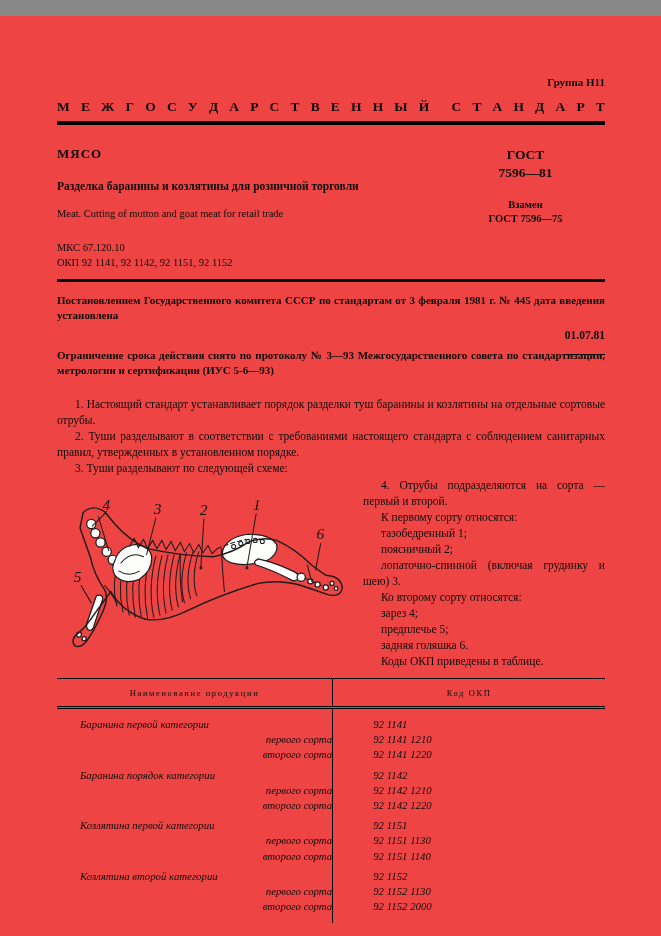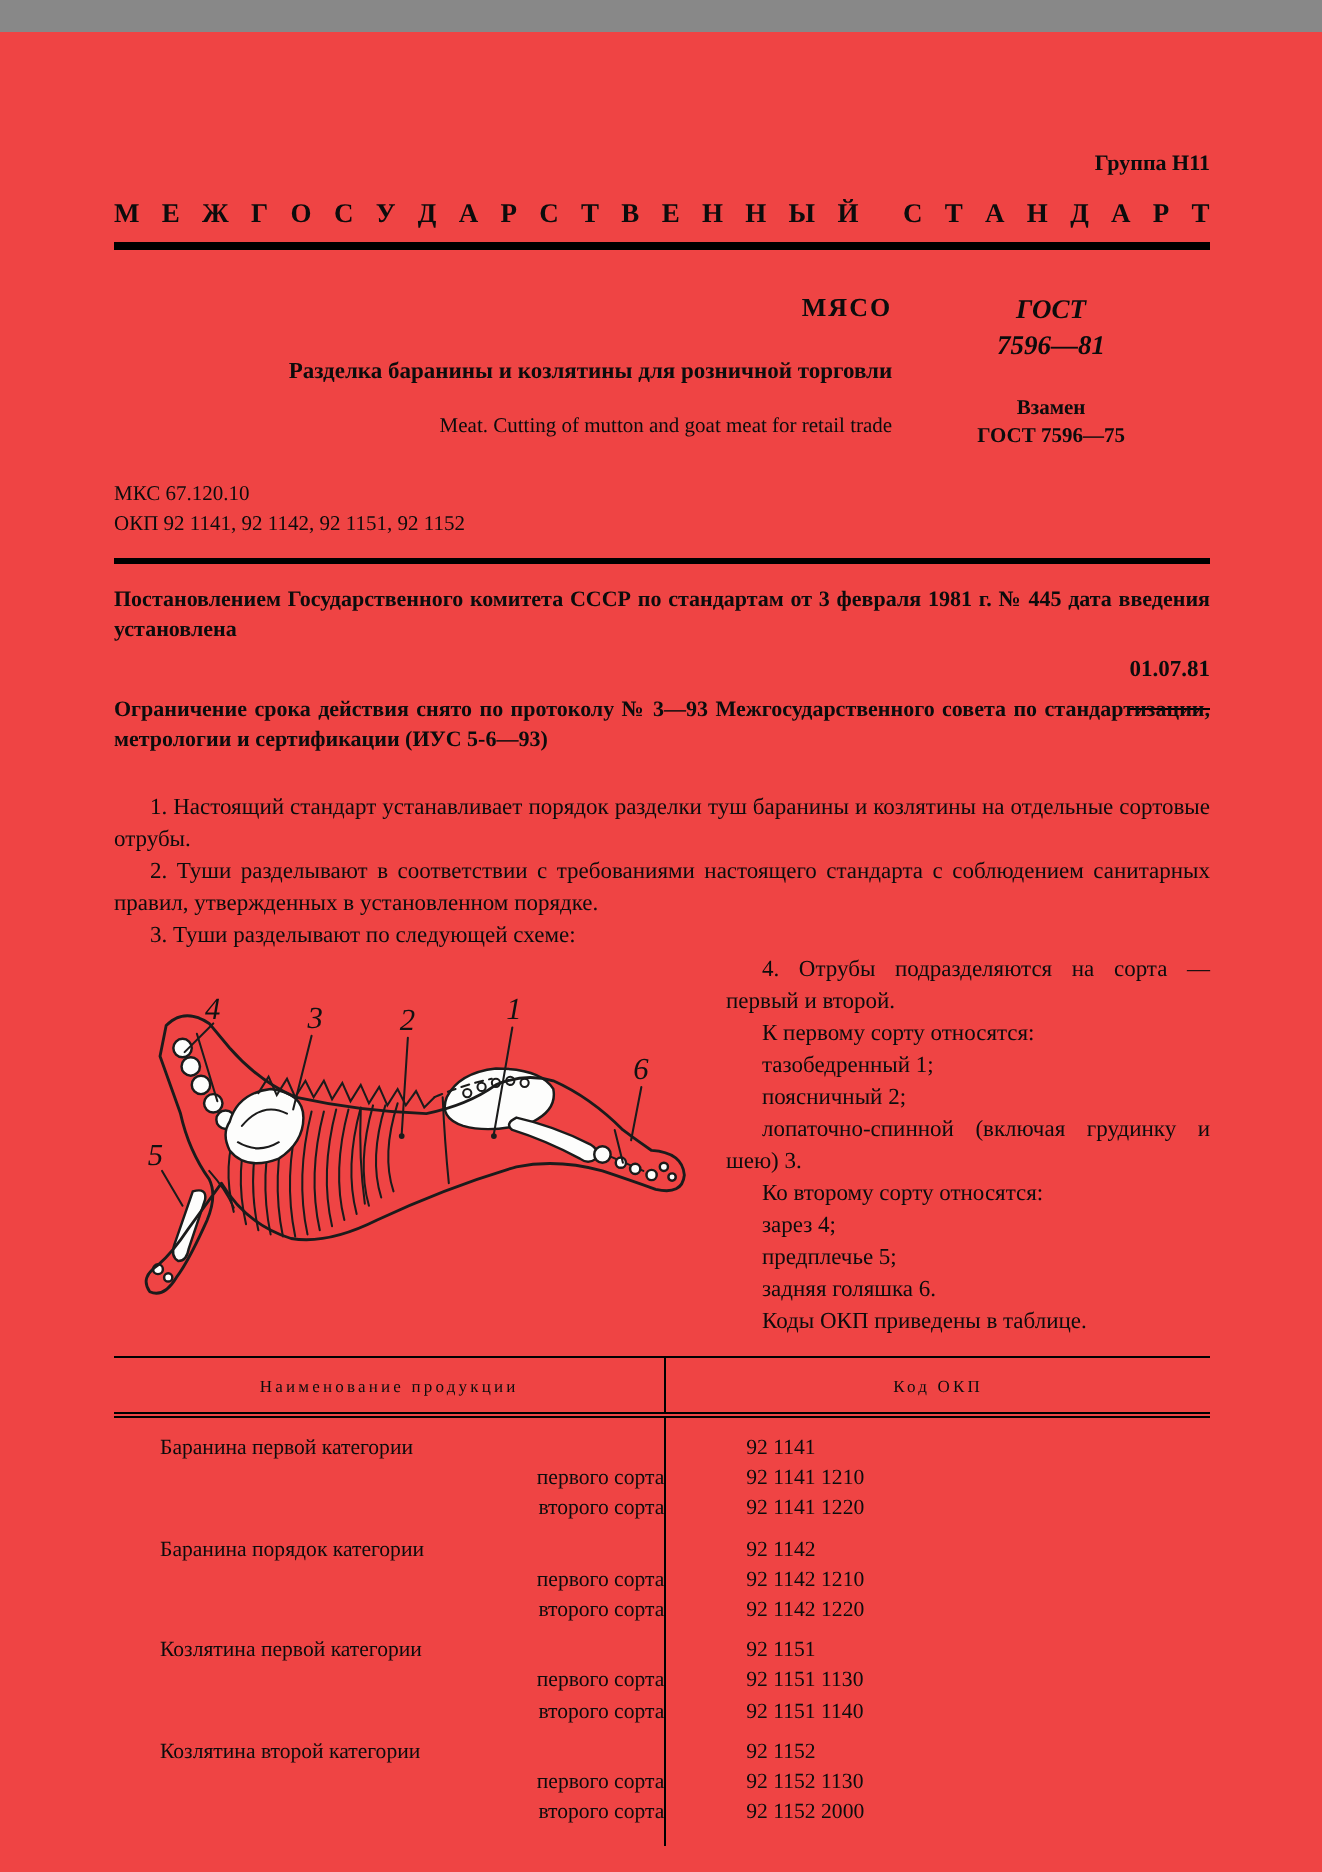--- a/index.html
+++ b/index.html
@@ -8,26 +8,26 @@
     width:661px; height:936px; background:#ef4444; margin:16px auto;
     position:relative; padding:60px 56px 0 57px;
     font-family:"Liberation Serif", serif; color:#0c0c0c;
   }
   .group-line { text-align:right; font-weight:bold; font-size:11px; margin-bottom:11px; }
   .std-header { display:flex; justify-content:space-between; font-weight:bold; font-size:13.5px; margin-bottom:6px; }
   .rule-thick { height:4px; background:#000; }
   .rule-mid   { height:3px; background:#000; }
 
   .title-block { display:flex; margin-top:21px; }
-  .title-left  { flex:0 0 71%; text-align:right; }
+  .title-left  { flex:0 0 71%; text-align:left; }
   .t-main { font-weight:bold; font-size:13px; letter-spacing:1px; }
   .t-sub  { font-weight:bold; font-size:11.5px; margin-top:18px; }
   .t-en   { font-size:10.5px; margin-top:16px; }
   .title-right { flex:1; text-align:center; }
-  .g-big  { font-weight:bold; font-size:13.5px; line-height:18px;font-style:italic; }
+  .g-big  { font-weight:bold; font-size:13.5px; line-height:18px; }
   .g-small{ font-weight:bold; font-size:10.5px; line-height:14px; }
   .g-gap  { margin-top:16px; }
   .mks { font-size:10.5px; margin-top:15px; line-height:13px; }
 
   .preamble p { font-weight:bold; font-size:11px; line-height:14.5px; text-align:justify; }
   .p-decree { margin-top:11px; }
   .p-limit  { margin-top:5px; }
   .date-line { text-align:right; margin-top:3px; }
   .date-line span { font-weight:bold; font-size:11.5px; border-bottom:1.5px solid #000; padding-bottom:13px; }
 
@@ -43,21 +43,21 @@
   .ln { fill:none; stroke:#1b1b1b; stroke-width:1.4; stroke-linecap:round; stroke-linejoin:round; }
   .ln-thin { fill:none; stroke:#1b1b1b; stroke-width:1; stroke-linecap:round; }
   .bone { fill:#fdfdfc; stroke:#1b1b1b; stroke-width:1.2; }
   .dot  { fill:#1b1b1b; stroke:none; }
   .fig-num { font-family:"Liberation Serif", serif; font-style:italic; font-size:15px; fill:#111; }
 
   table { width:100%; border-collapse:collapse; margin-top:9px; border-top:1.5px solid #000; }
   th { font-weight:normal; font-size:8.5px; letter-spacing:1.6px; padding:9px 2px 8px;
        border-bottom:3px double #000; }
   th:first-child, td:first-child { border-right:1.3px solid #000; width:50.3%; }
-  td { font-size:10.8px; line-height:15.2px; vertical-align:top; }
+  td { font-size:10.8px; line-height:15.2px; vertical-align:top;font-style:italic; }
   td.name { padding-left:23px; }
   td.name.sub { padding-left:52px;text-align:right; }
   td.code { padding-left:40px; }
   tr.first td { padding-top:8px; }
   tr.group td { padding-top:5px; }
   tr.last td  { padding-bottom:9px; }
 
   .amend { font-weight:bold; font-size:11.5px; margin-top:13px; padding-left:33px; }
 </style>
 </head>

